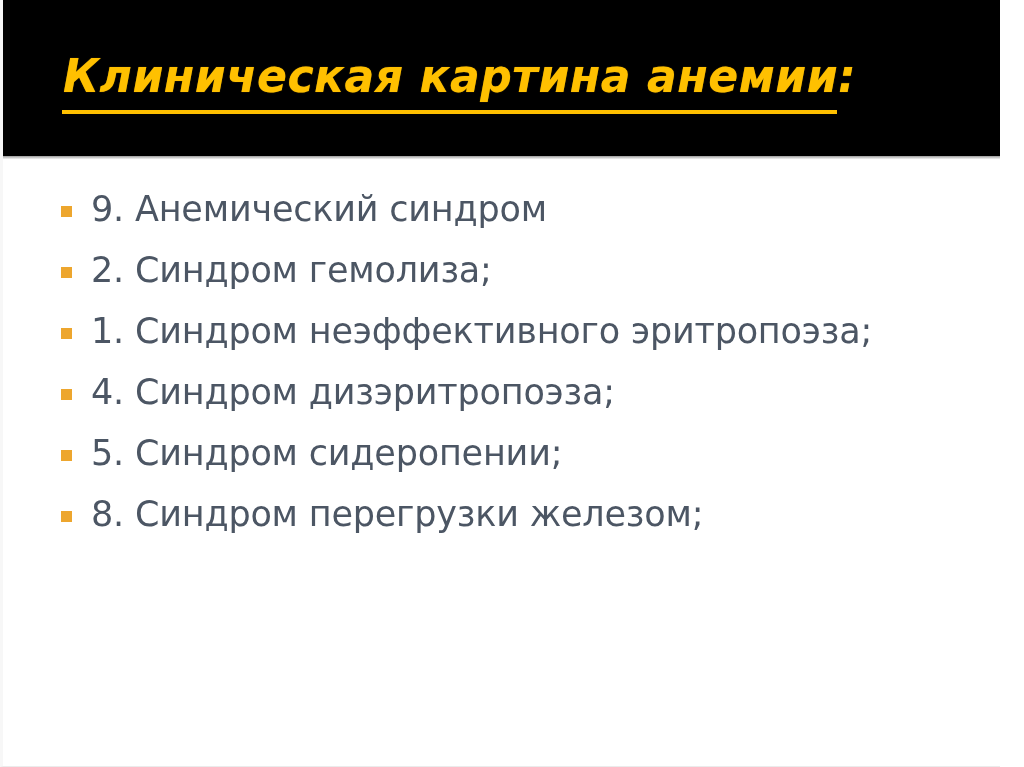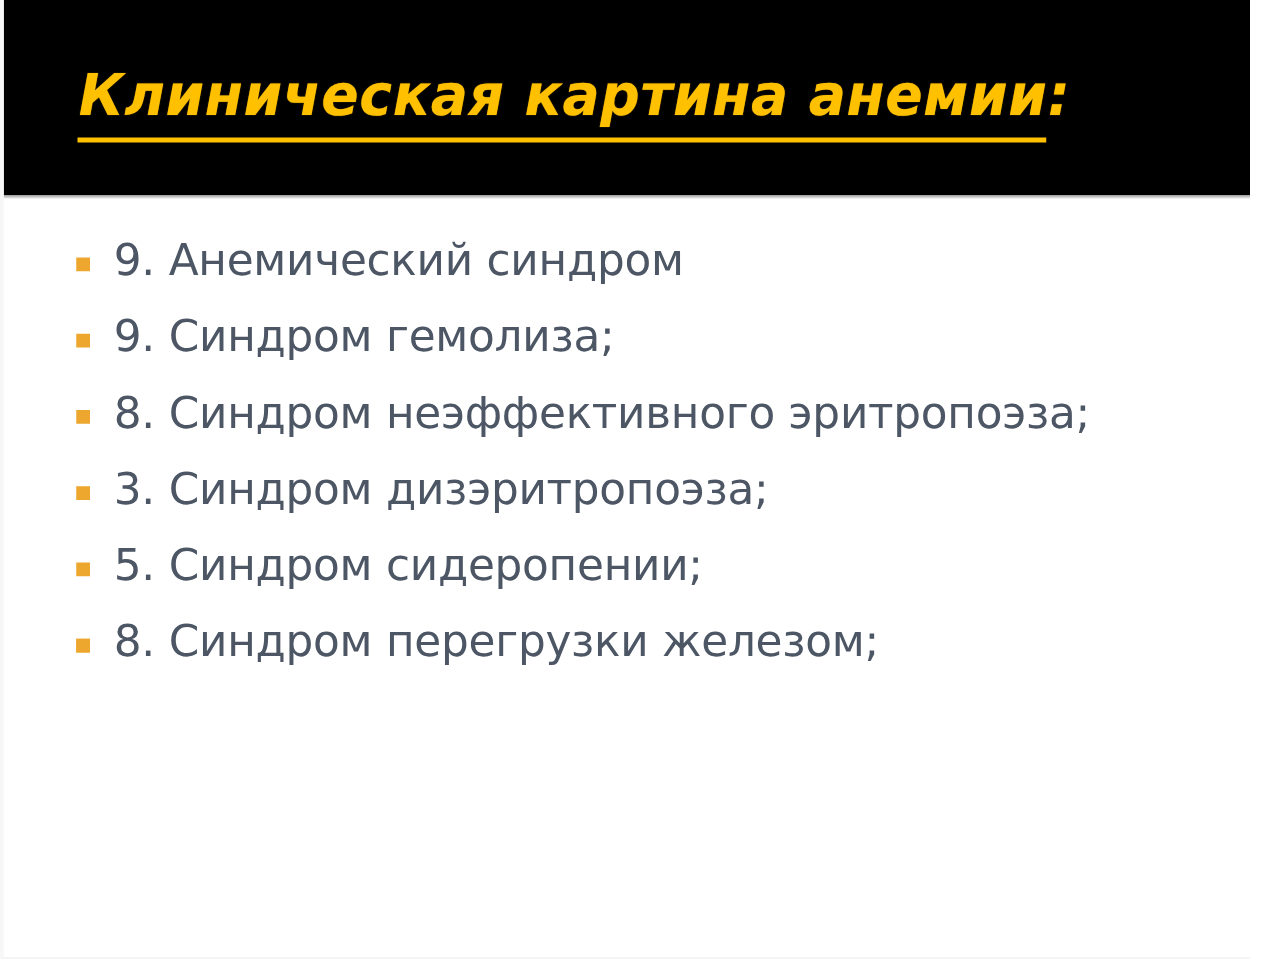--- a/index.html
+++ b/index.html
@@ -117,31 +117,31 @@
 
   <ul class="body-list">
 
     <li class="list-item">
       <span class="bullet-square"></span>
       <span class="item-text">9. Анемический синдром</span>
     </li>
 
     <li class="list-item">
       <span class="bullet-square"></span>
-      <span class="item-text">9. Синдром гемолиза;</span>
+      <span class="item-text">2. Синдром гемолиза;</span>
     </li>
 
     <li class="list-item">
       <span class="bullet-square"></span>
-      <span class="item-text">8. Синдром неэффективного эритропоэза;</span>
+      <span class="item-text">1. Синдром неэффективного эритропоэза;</span>
     </li>
 
     <li class="list-item">
       <span class="bullet-square"></span>
-      <span class="item-text">3. Синдром дизэритропоэза;</span>
+      <span class="item-text">4. Синдром дизэритропоэза;</span>
     </li>
 
     <li class="list-item">
       <span class="bullet-square"></span>
       <span class="item-text">5. Синдром сидеропении;</span>
     </li>
 
     <li class="list-item">
       <span class="bullet-square"></span>
     </li>

